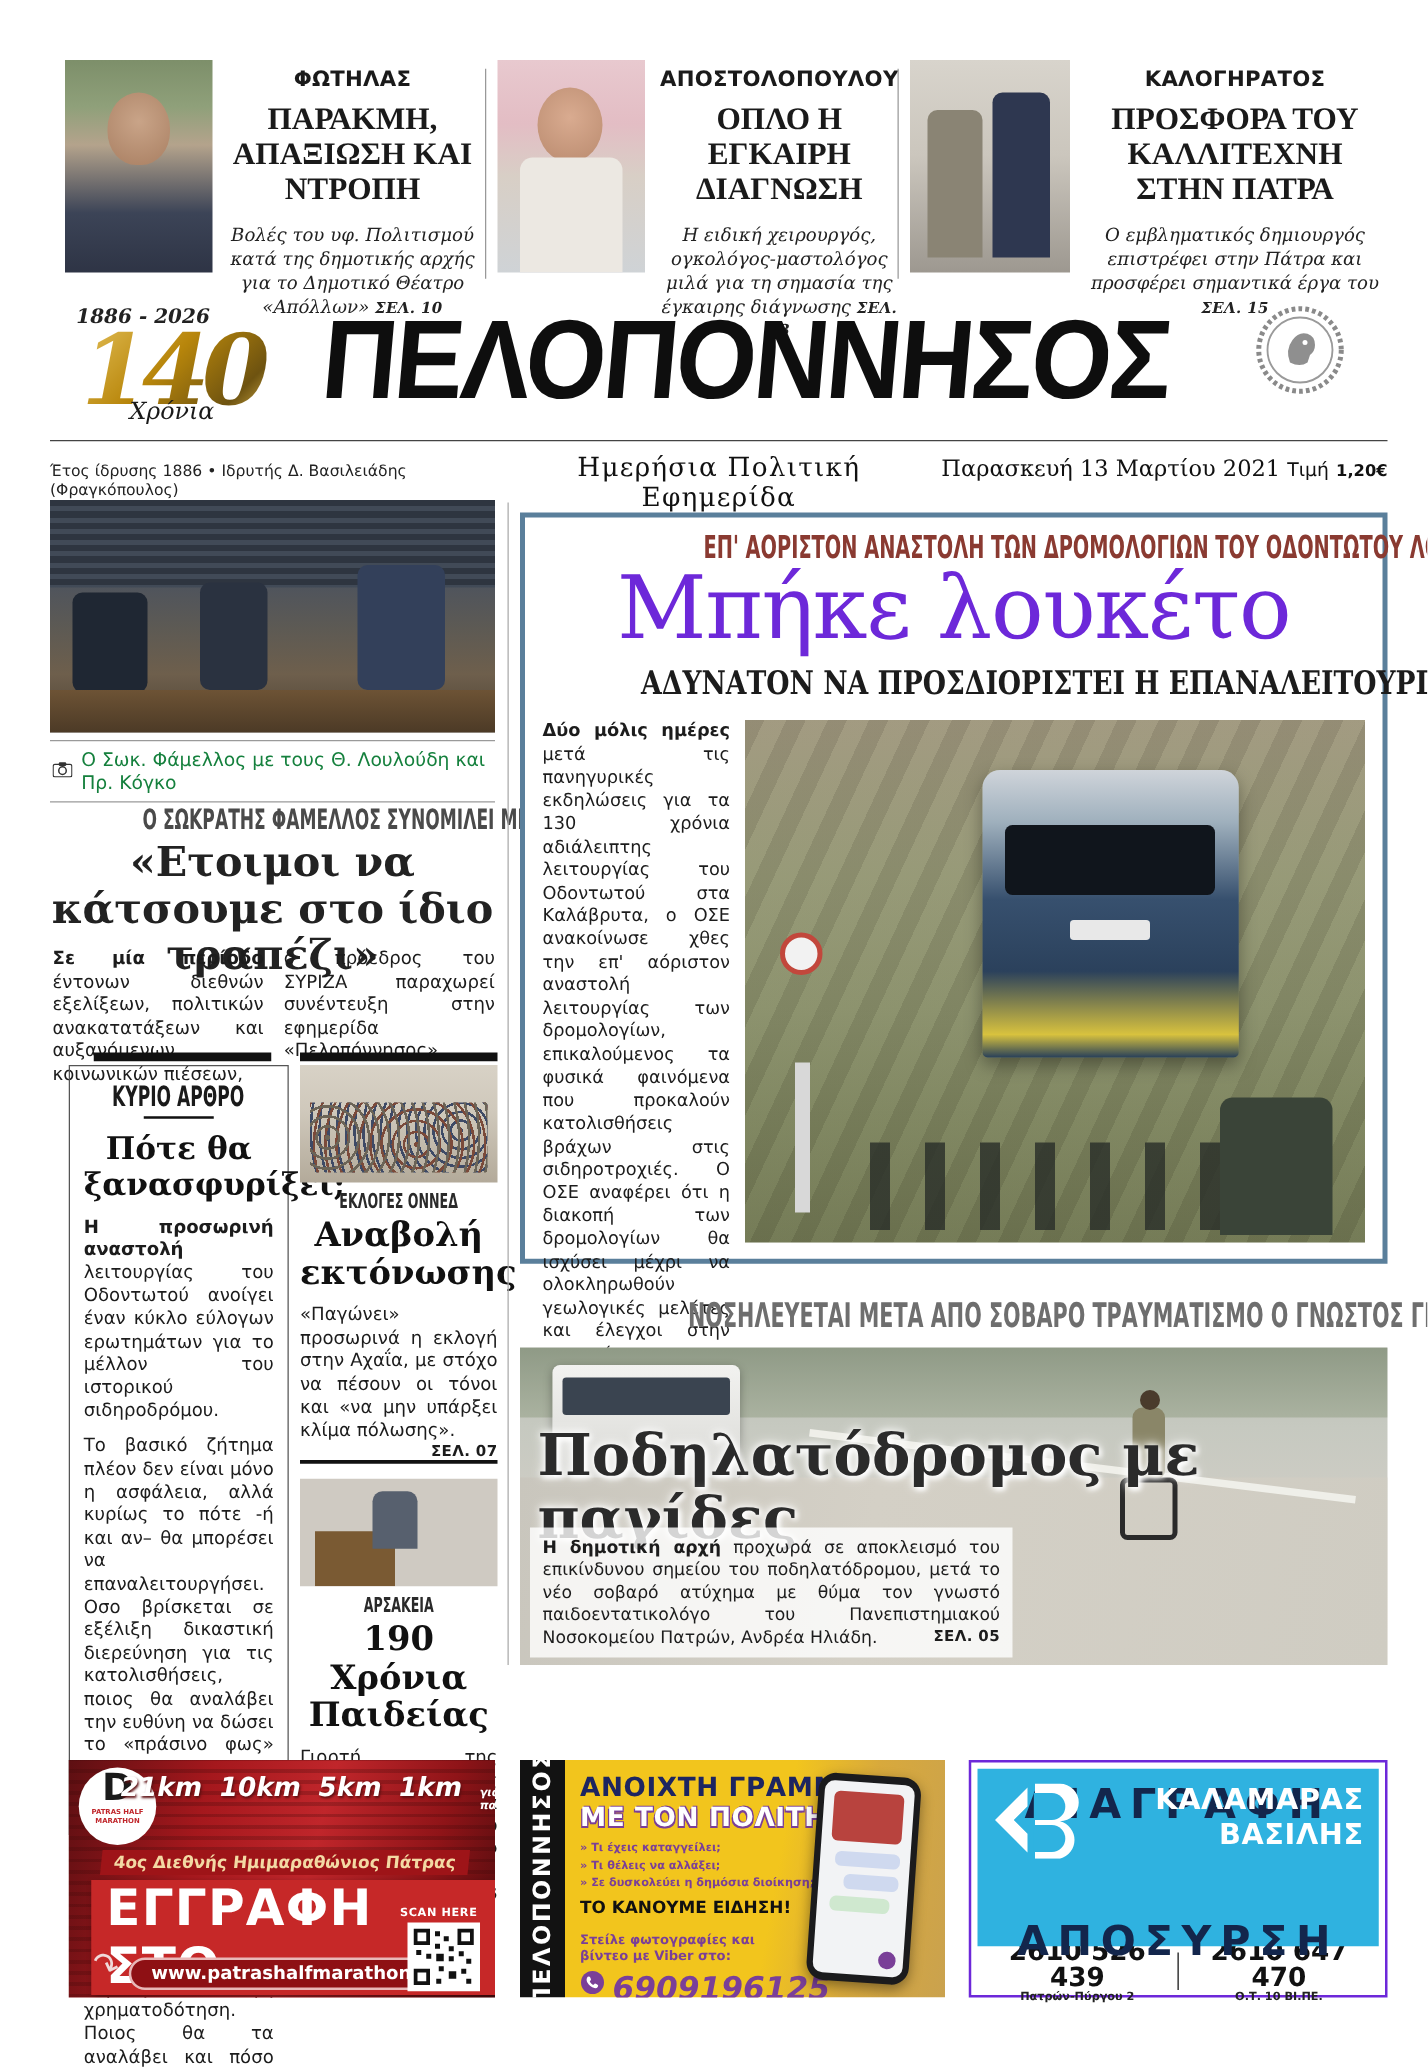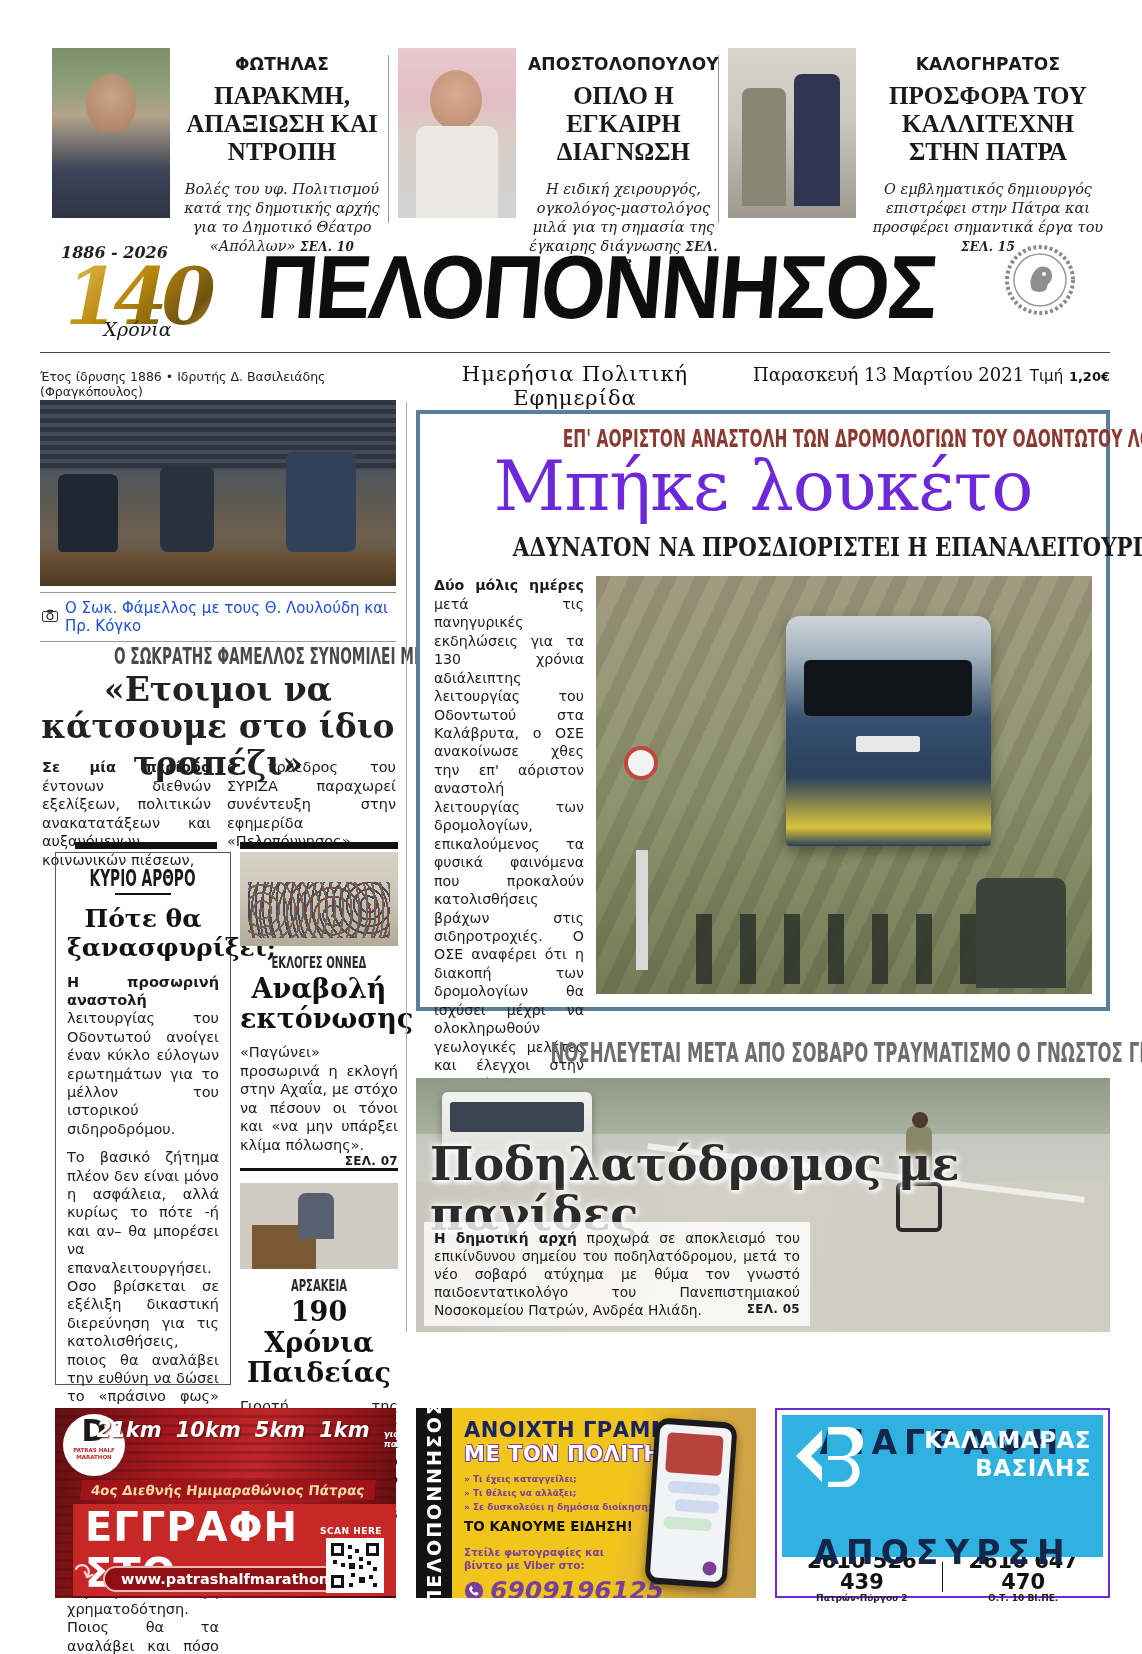--- a/index.html
+++ b/index.html
@@ -44,32 +44,32 @@
   #info-row { position:absolute; left:40px; top:352px; width:1070px; border-top:1.5px solid #444; padding-top:9px; display:flex; align-items:baseline; }
   #info-founding { width:360px; font-size:12.5px; color:#222; }
   #info-tagline { width:350px; text-align:center; font-family:"DejaVu Serif",serif; font-size:21px; letter-spacing:1px; color:#111; }
   #info-date { flex:1; text-align:right; font-family:"DejaVu Serif",serif; font-size:18px; color:#111; }
   #info-date .pl { font-size:15px; font-family:"DejaVu Sans",sans-serif; }
   #info-date .pv { font-size:13px; font-weight:bold; font-family:"DejaVu Sans",sans-serif; }
 
   
   #interview-photo { position:absolute; left:40px; top:400px; width:356px; height:186px; }
   #interview-caption { position:absolute; left:40px; top:592px; width:356px; border-top:1px solid #9a9a9a; border-bottom:1px solid #9a9a9a;
-    padding:6px 2px; display:flex; align-items:center; gap:7px; font-size:15px; color:#1d4ed8; }
+    padding:6px 2px; display:flex; align-items:center; gap:7px; font-size:15px; color:#15803d; }
   #interview-kicker { position:absolute; left:40px; top:645px; width:356px; text-align:center; color:#4a4a4a; font-size:19px; }
   #interview-head { position:absolute; left:40px; top:672px; width:356px; text-align:center;
     font-family:"DejaVu Serif",serif; font-weight:bold; font-size:33px; line-height:1.12; color:#222; }
   #interview-cols { position:absolute; left:42px; top:758px; width:354px; display:flex; gap:16px; }
   .icol { flex:1; font-size:14.5px; line-height:1.28; text-align:justify; color:#1c1c1c; }
   .icol .lead { font-weight:bold; }
   .icol .ref { display:block; text-align:right; }
 
   .thickbar { position:absolute; height:7px; background:#111; }
 
-  #editorial-box { position:absolute; left:55px; top:852px; width:176px; height:533px; border:1px solid #555; padding:14px 11px 10px; }
+  #editorial-box { position:absolute; left:55px; top:852px; width:176px; height:616px; border:1px solid #555; padding:14px 11px 10px; }
   #editorial-label { text-align:center; font-size:19px; color:#1a1a1a; }
   #editorial-label-u { width:56px; height:2px; background:#111; margin:4px auto 10px; }
   #editorial-title { text-align:center; font-family:"DejaVu Serif",serif; font-weight:bold; font-size:25px; line-height:1.15; color:#111; }
   .edit-p { font-size:14.5px; line-height:1.27; text-align:justify; margin-top:10px; color:#1c1c1c; }
   .edit-p .lead { font-weight:bold; }
 
   #subcol { position:absolute; left:240px; top:852px; width:158px; }
   .sc-photo { width:158px; }
   .sc-kicker { text-align:center; font-size:14px; color:#2a2a2a; margin-top:8px; }
   .sc-title { text-align:center; font-family:"DejaVu Serif",serif; font-weight:bold; font-size:27px; line-height:1.12; color:#111; margin-top:4px; }
@@ -120,21 +120,21 @@
 
   #ad-openline { position:absolute; left:416px; top:1408px; width:340px; height:190px; display:flex; overflow:hidden; }
   #ol-strip { flex:0 0 36px; background:#121212; color:#fff; display:flex; align-items:center; justify-content:center; }
   #ol-strip span { writing-mode:vertical-rl; transform:rotate(180deg); font-weight:900; font-size:19px; letter-spacing:2px; }
   #ol-main { flex:1; background:linear-gradient(100deg,#f2c51d 0%,#f2c51d 55%,#d8a93c 75%,#caa24e 100%); position:relative; padding:10px 0 0 12px; }
   #ol-t1 { font-weight:900; font-size:21px; color:#1d2560; letter-spacing:.5px; }
   #ol-t2 { font-weight:900; font-size:21px; color:#fff; text-shadow:1px 1px 0 #7a3f98, -1px 1px 0 #7a3f98, 1px -1px 0 #7a3f98; letter-spacing:.5px; }
   .ol-b { font-size:9px; color:#7a3f98; font-weight:bold; margin-top:4px; }
   #ol-slogan { font-weight:900; font-size:13.5px; color:#111; margin-top:6px; }
   #ol-note { font-size:10.5px; color:#7a3f98; font-weight:bold; margin-top:12px; line-height:1.25; width:150px; }
-  #ol-phone { display:flex; align-items:flex-end; gap:6px; margin-top:4px; }
+  #ol-phone { display:flex; align-items:flex-start; gap:6px; margin-top:4px; }
   #ol-phone .num { font-weight:900; font-style:italic; font-size:25px; color:#7a3f98; }
   #ol-hand { position:absolute; right:6px; top:8px; width:120px; height:178px; }
   #ol-phone-img { position:absolute; right:18px; top:4px; width:82px; height:166px; background:#1b1b1d; border-radius:14px; padding:6px 5px; transform:rotate(4deg); box-shadow:0 4px 10px rgba(0,0,0,.4); }
   #ol-screen { width:100%; height:100%; background:#f2f3f5; border-radius:8px; position:relative; overflow:hidden; }
   .bub { position:absolute; border-radius:5px; background:#cfd9ef; }
 
   #ad-kb { position:absolute; left:775px; top:1408px; width:335px; height:190px; border:2px solid #6d28d9; background:#fff; padding:5px; }
   #kb-cyan { width:100%; height:142px; background:#2fb2e0; position:relative; padding:10px 12px; }
   #kb-logo { position:absolute; left:14px; top:10px; width:96px; height:62px; }
   #kb-names { position:absolute; right:12px; top:12px; text-align:right; color:#fff; font-weight:900; font-size:23px; line-height:1.2; letter-spacing:.5px; }

